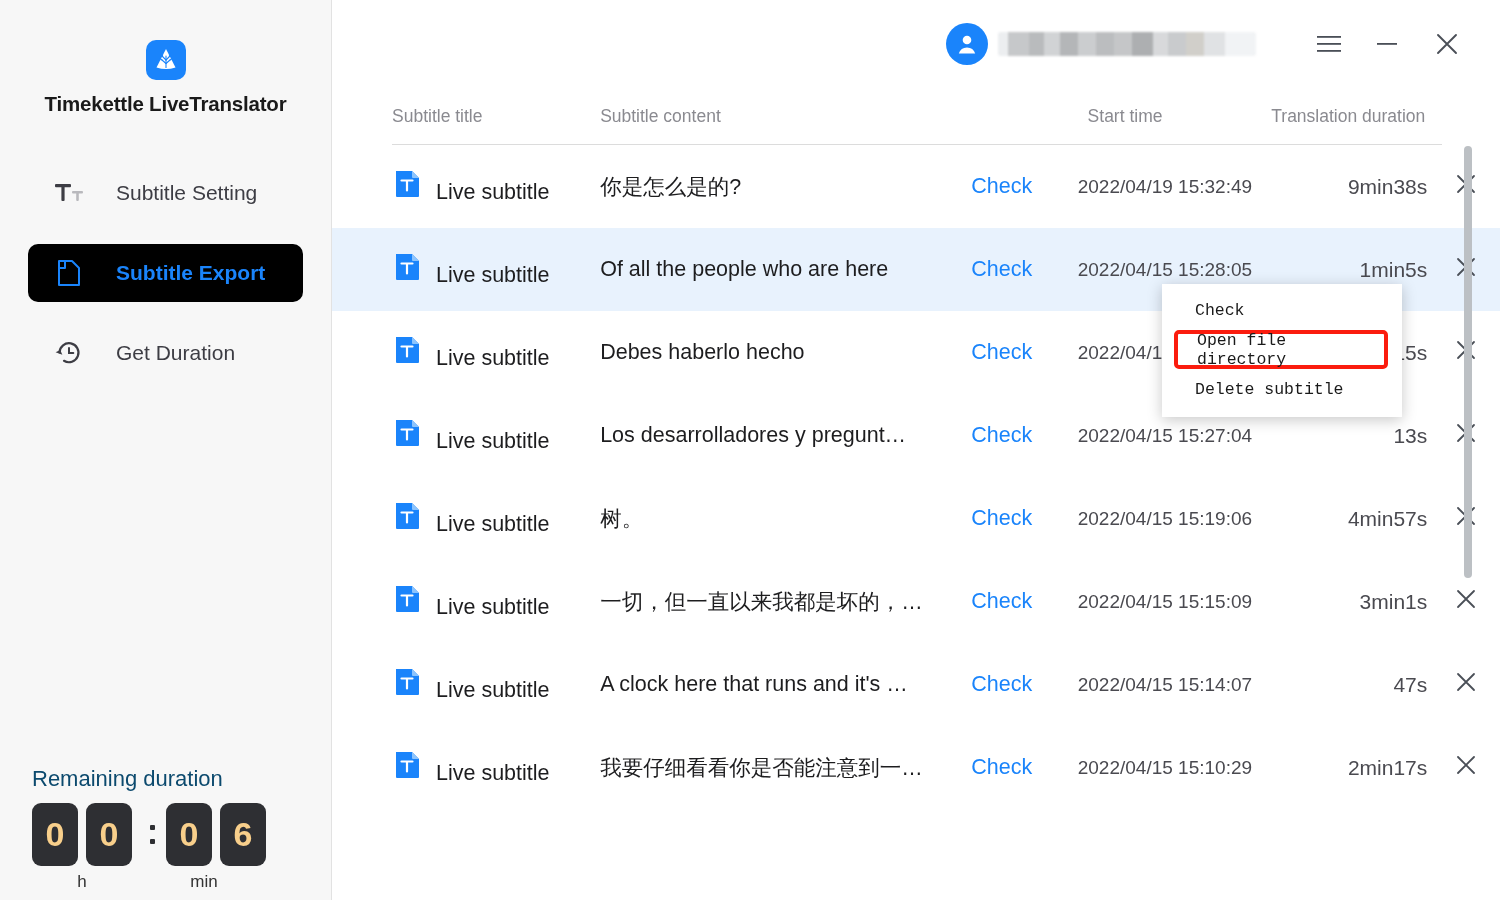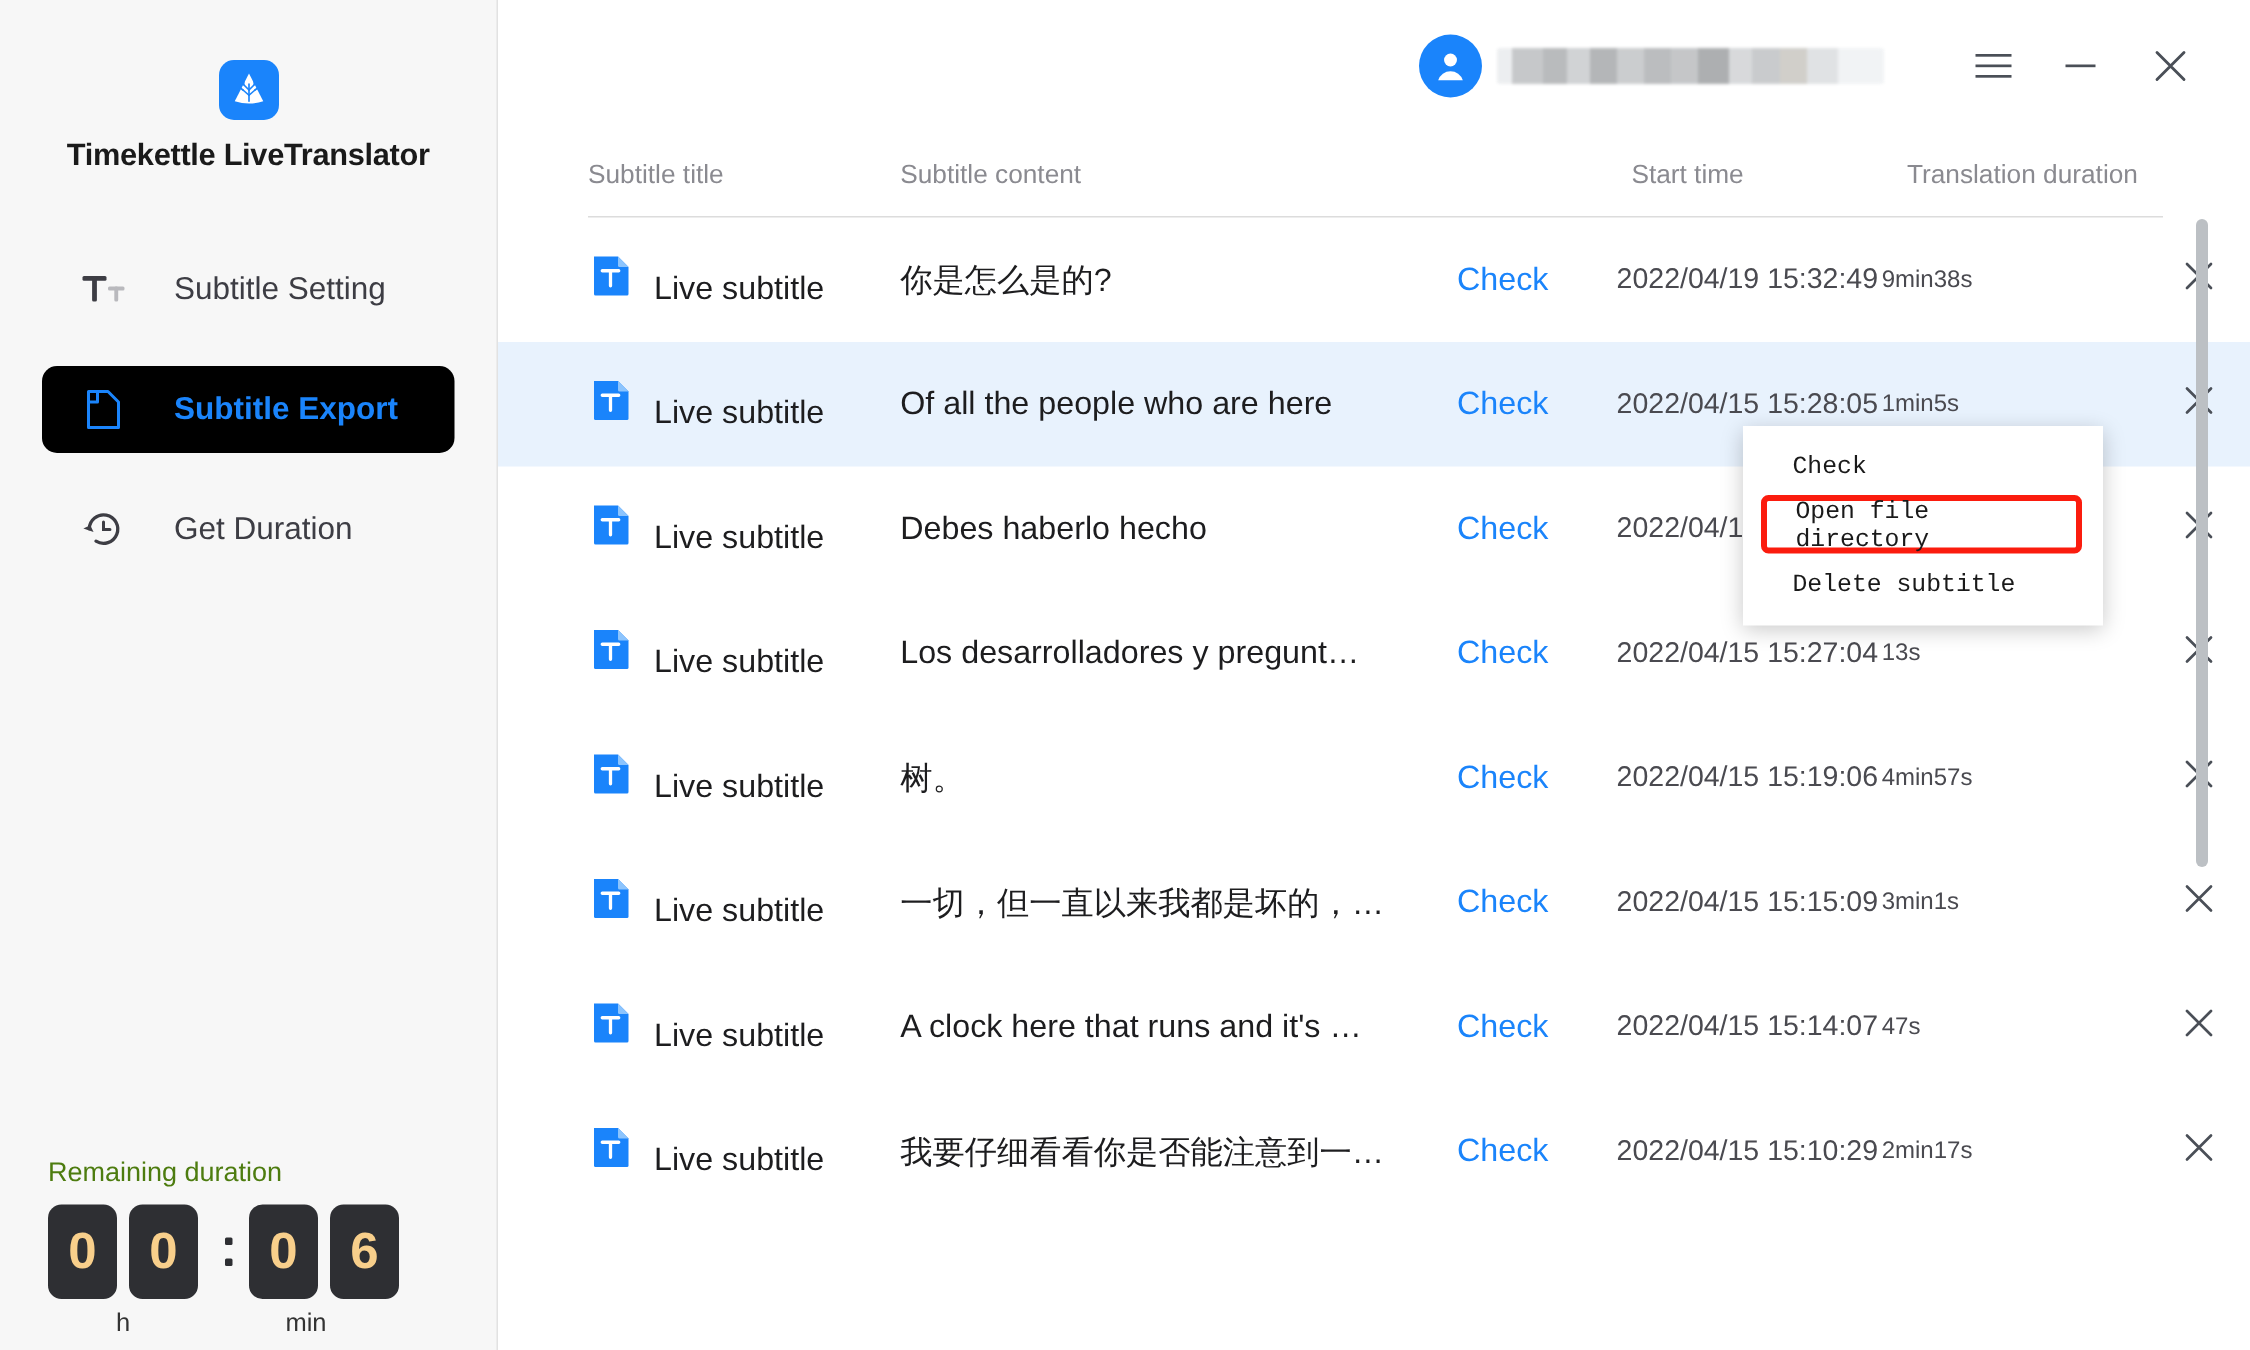--- a/index.html
+++ b/index.html
@@ -39,21 +39,21 @@
     cursor: pointer;
     margin-bottom: 22px;
   }
   .nav-item .nav-label { font-size: 21px; color: #3d3d44; }
   .nav-item.active { background: #000000; }
   .nav-item.active .nav-label { color: #1a84fb; font-weight: bold; }
   .nav-icon { width: 30px; height: 30px; display: flex; align-items: center; justify-content: center; flex: 0 0 30px; }
 
   
   .timer-block { position: absolute; left: 32px; bottom: 8px; width: 270px; }
-  .timer-label { font-size: 18px; color: #4d7c0f; margin-bottom: 11px; }
+  .timer-label { font-size: 22px; color: #0c4a6e; margin-bottom: 11px; }
   .timer-digits { display: flex; align-items: center; }
   .digit {
     width: 46px; height: 63px; border-radius: 9px;
     background: #2e2f33; color: #f8cf8b;
     font-size: 34px; font-weight: bold;
     display: flex; align-items: center; justify-content: center;
     margin-right: 8px;
     font-family: "Liberation Sans", sans-serif;
   }
   .colon {
@@ -126,21 +126,21 @@
   .row.selected { background: #e8f2fd; }
   .file-icon { width: 30px; height: 30px; flex: 0 0 30px; margin-right: 14px; }
   .row .col-title { display: flex; align-items: flex-end; width: 212px; }
   .row .col-title .label { font-size: 21.5px; color: #1d1d1f; }
   .row .col-content {
     width: 378px; white-space: nowrap; overflow: hidden;
     font-size: 21.5px; color: #1d1d1f;
   }
   .row .col-check { width: 88px; color: #1a84fb; font-size: 21.5px; cursor: pointer; }
   .row .col-time { width: 200px; font-size: 19px; color: #4a4a50; padding-left: 20px; }
-  .row .col-dur  { width: 180px; font-size: 16px; color: #4a4a50; text-align: left; padding-right: 4px;}
+  .row .col-dur  { width: 180px; font-size: 21px; color: #4a4a50; text-align: right; padding-right: 4px;}
   .row .col-del  { width: 70px; text-align: center; cursor: pointer; }
 
   
   .scrollbar-track {
     position: absolute; right: 28px; top: 58px; width: 8px; bottom: 12px;
   }
   .scrollbar-thumb {
     position: absolute; top: 0; left: 0; width: 8px; height: 432px;
     background: #bcc0c4; border-radius: 4px; cursor: pointer;
   }

